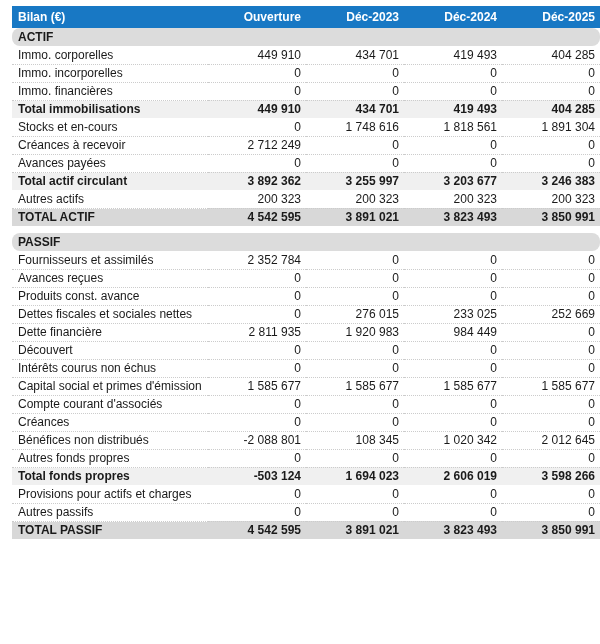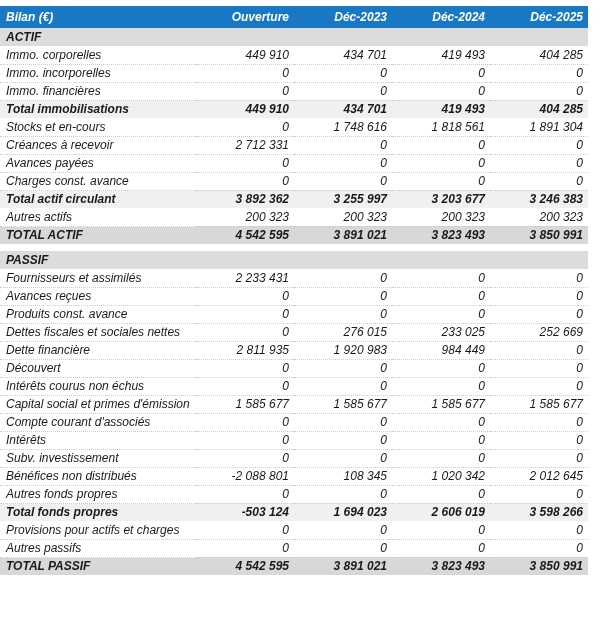--- a/index.html
+++ b/index.html
@@ -5,22 +5,21 @@
   * { box-sizing: border-box; }
   html, body {
     margin: 0;
     padding: 0;
     background: #ffffff;
     width: 600px;
     height: 644px;
     font-family: "Liberation Sans", sans-serif;
   }
   .wrap {
-    padding: 6px 6px 0 0;
-    font-style: italic;
+    padding: 6px 6px 0 12px;
   }
   table {
     border-collapse: collapse;
     width: 588px;
     table-layout: fixed;
     font-size: 12px;
     color: #1a1a1a;
   }
   col.c-label { width: 196px; }
   col.c-num { width: 98px; }
@@ -41,20 +40,21 @@
     text-align: right;
     padding-right: 5px;
     white-space: nowrap;
   }
   tbody tr { height: 18px; }
   tbody td { vertical-align: middle; }
   tr.normal td { border-bottom: 1px dotted #cccccc; }
   tr.section td {
     background: var(--section-bg, #dcdcdc);
     font-weight: bold;
+    border-radius: 8px;
   }
   tr.subtotal td {
     background: var(--subtotal-bg, #f0f0f0);
     font-weight: bold;
   }
   tr.total td {
     background: var(--total-bg, #d8d8d8);
     font-weight: bold;
     margin-left: 32px;
   }
@@ -116,34 +116,27 @@
         </tr>
         <tr class="normal">
           <td class="label">Stocks et en-cours</td>
           <td class="num">0</td>
           <td class="num">1 748 616</td>
           <td class="num">1 818 561</td>
           <td class="num">1 891 304</td>
         </tr>
         <tr class="normal">
           <td class="label">Créances à recevoir</td>
-          <td class="num">2 712 331</td>
+          <td class="num">2 712 249</td>
           <td class="num">0</td>
           <td class="num">0</td>
           <td class="num">0</td>
         </tr>
         <tr class="normal">
           <td class="label">Avances payées</td>
-          <td class="num">0</td>
-          <td class="num">0</td>
-          <td class="num">0</td>
-          <td class="num">0</td>
-        </tr>
-        <tr class="normal">
-          <td class="label">Charges const. avance</td>
           <td class="num">0</td>
           <td class="num">0</td>
           <td class="num">0</td>
           <td class="num">0</td>
         </tr>
         <tr class="subtotal">
           <td class="label">Total actif circulant</td>
           <td class="num">3 892 362</td>
           <td class="num">3 255 997</td>
           <td class="num">3 203 677</td>
@@ -164,21 +157,21 @@
           <td class="num">3 850 991</td>
         </tr>
         <tr class="spacer">
           <td colspan="5"></td>
         </tr>
         <tr class="section">
           <td colspan="5" class="label">PASSIF</td>
         </tr>
         <tr class="normal">
           <td class="label">Fournisseurs et assimilés</td>
-          <td class="num">2 233 431</td>
+          <td class="num">2 352 784</td>
           <td class="num">0</td>
           <td class="num">0</td>
           <td class="num">0</td>
         </tr>
         <tr class="normal">
           <td class="label">Avances reçues</td>
           <td class="num">0</td>
           <td class="num">0</td>
           <td class="num">0</td>
           <td class="num">0</td>
@@ -226,28 +219,21 @@
           <td class="num">1 585 677</td>
         </tr>
         <tr class="normal">
           <td class="label">Compte courant d'associés</td>
           <td class="num">0</td>
           <td class="num">0</td>
           <td class="num">0</td>
           <td class="num">0</td>
         </tr>
         <tr class="normal">
-          <td class="label">Intérêts</td>
-          <td class="num">0</td>
-          <td class="num">0</td>
-          <td class="num">0</td>
-          <td class="num">0</td>
-        </tr>
-        <tr class="normal">
-          <td class="label">Subv. investissement</td>
+          <td class="label">Créances</td>
           <td class="num">0</td>
           <td class="num">0</td>
           <td class="num">0</td>
           <td class="num">0</td>
         </tr>
         <tr class="normal">
           <td class="label">Bénéfices non distribués</td>
           <td class="num">-2 088 801</td>
           <td class="num">108 345</td>
           <td class="num">1 020 342</td>

